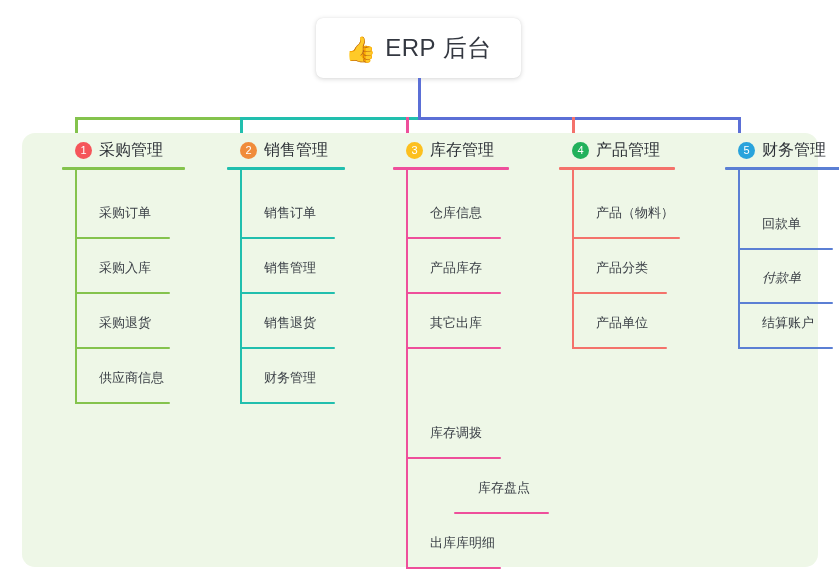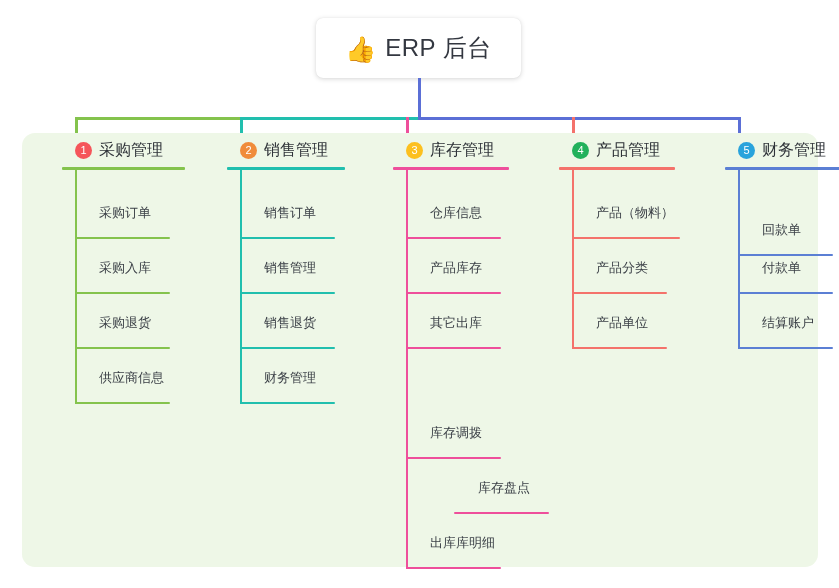--- a/index.html
+++ b/index.html
@@ -212,25 +212,25 @@
             <div class="item-rule" style="width: 95px; background: rgb(244, 114, 107);"></div>
           </div>
           <div class="trunk" style="background: rgb(244, 114, 107); height: 179px;"></div>
         </div>
         <div class="col" style="left: 703px; width: 150px;">
           <div class="col-head">
             <span class="badge" style="background: rgb(41, 163, 220);">5</span>
             <span class="col-title">财务管理</span>
           </div>
           <div class="head-rule" style="width: 116px; background: rgb(91, 127, 212);"></div>
-          <div class="item" style="top: 80px; width: 95px;">
+          <div class="item" style="top: 74px; width: 95px;">
             <span class="item-label">回款单</span>
             <div class="item-rule" style="width: 95px; background: rgb(91, 127, 212);"></div>
           </div>
-          <div class="item" style="top: 118px; width: 95px;">
+          <div class="item" style="top: 128px; width: 95px; font-style: italic;">
             <span class="item-label">付款单</span>
             <div class="item-rule" style="width: 95px; background: rgb(91, 127, 212);"></div>
           </div>
           <div class="item" style="top: 173px; width: 95px;">
             <span class="item-label">结算账户</span>
             <div class="item-rule" style="width: 95px; background: rgb(91, 127, 212);"></div>
           </div>
           <div class="trunk" style="background: rgb(91, 127, 212); height: 179px;"></div>
         </div>
       </div>

